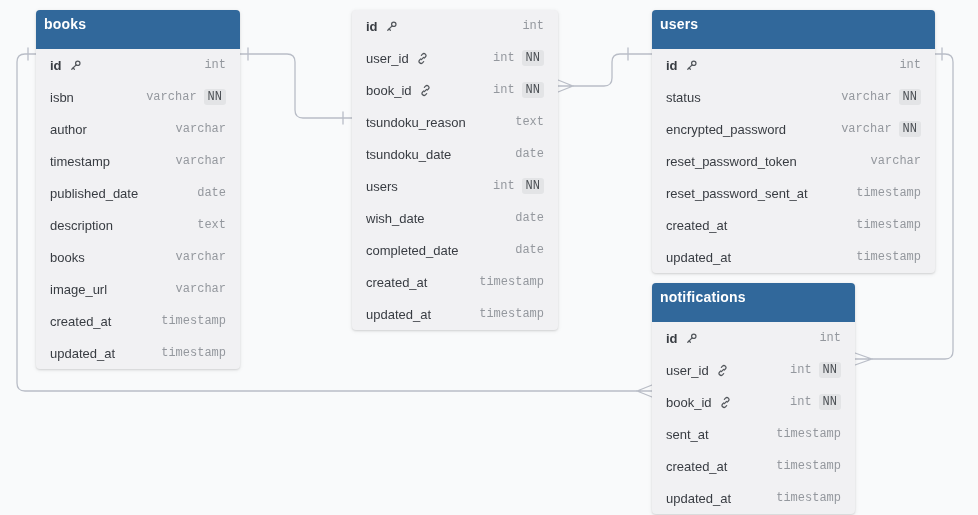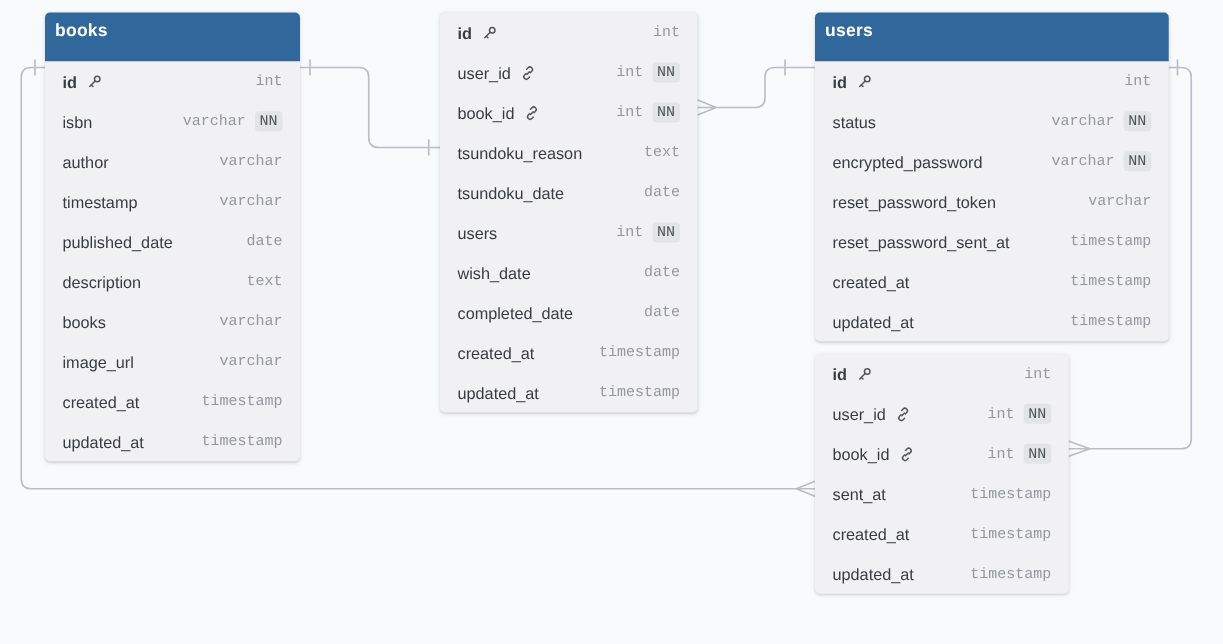--- a/index.html
+++ b/index.html
@@ -272,20 +272,23 @@
         <div class="row">
           <span class="fname">updated_at</span>
           <span class="rt">
             <span class="ftype">timestamp</span>
           </span>
         </div>
       </div>
   </div>
 
   <div class="table" style="left:652px;top:283px;width:203px;">
+    <div class="table-header">
+      <span>notifications</span>
+    </div>
     <div class="rows">
         <div class="row">
           <span class="fname pk">id</span>
           <span class="ficon">
             <svg width="13" height="13" viewBox="0 0 16 16" stroke="currentColor" stroke-width="1.5" fill="none" stroke-linecap="round" stroke-linejoin="round">
               <circle cx="10.8" cy="5.2" r="2.7"></circle>
               <path d="M8.8 7.2 L3.4 12.6"></path>
               <path d="M5 11 l1.6 1.6"></path>
             </svg>
           </span>

